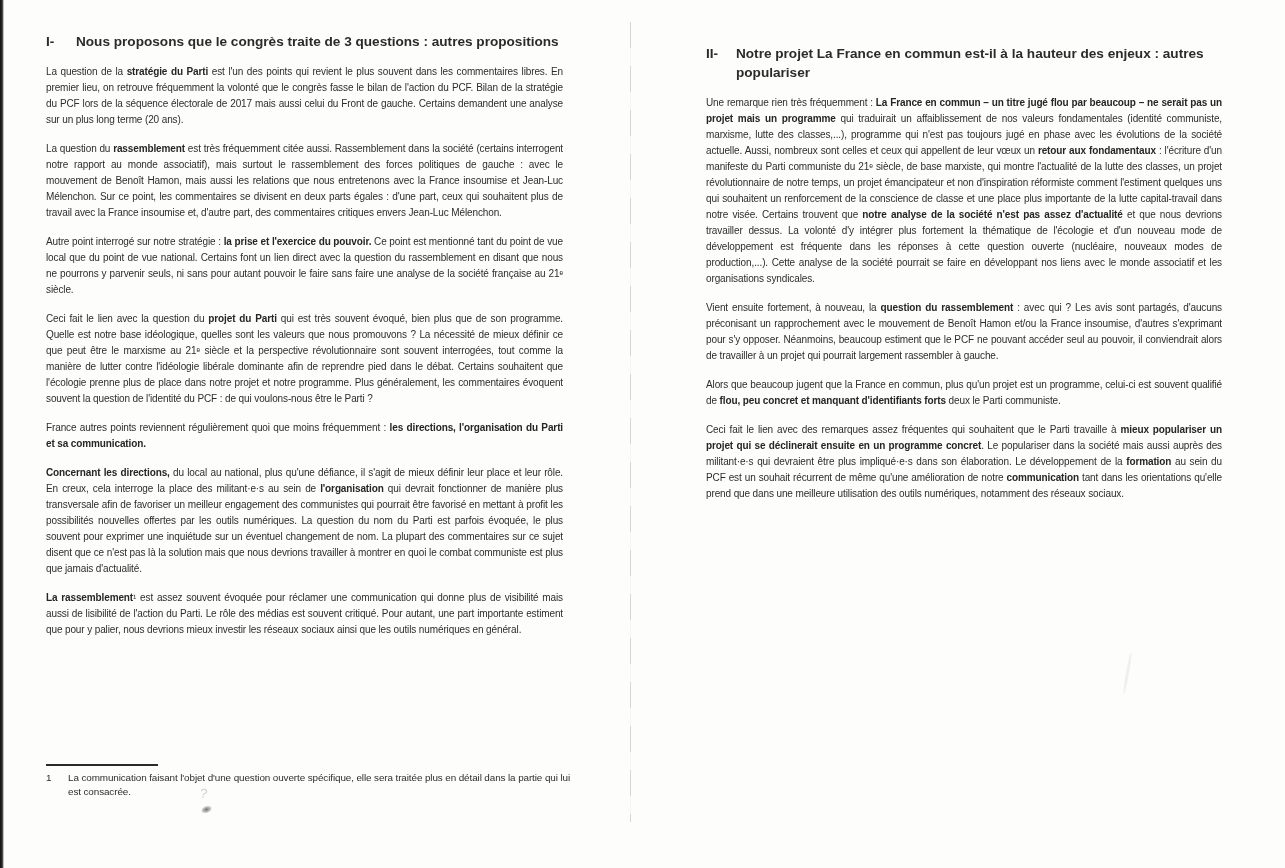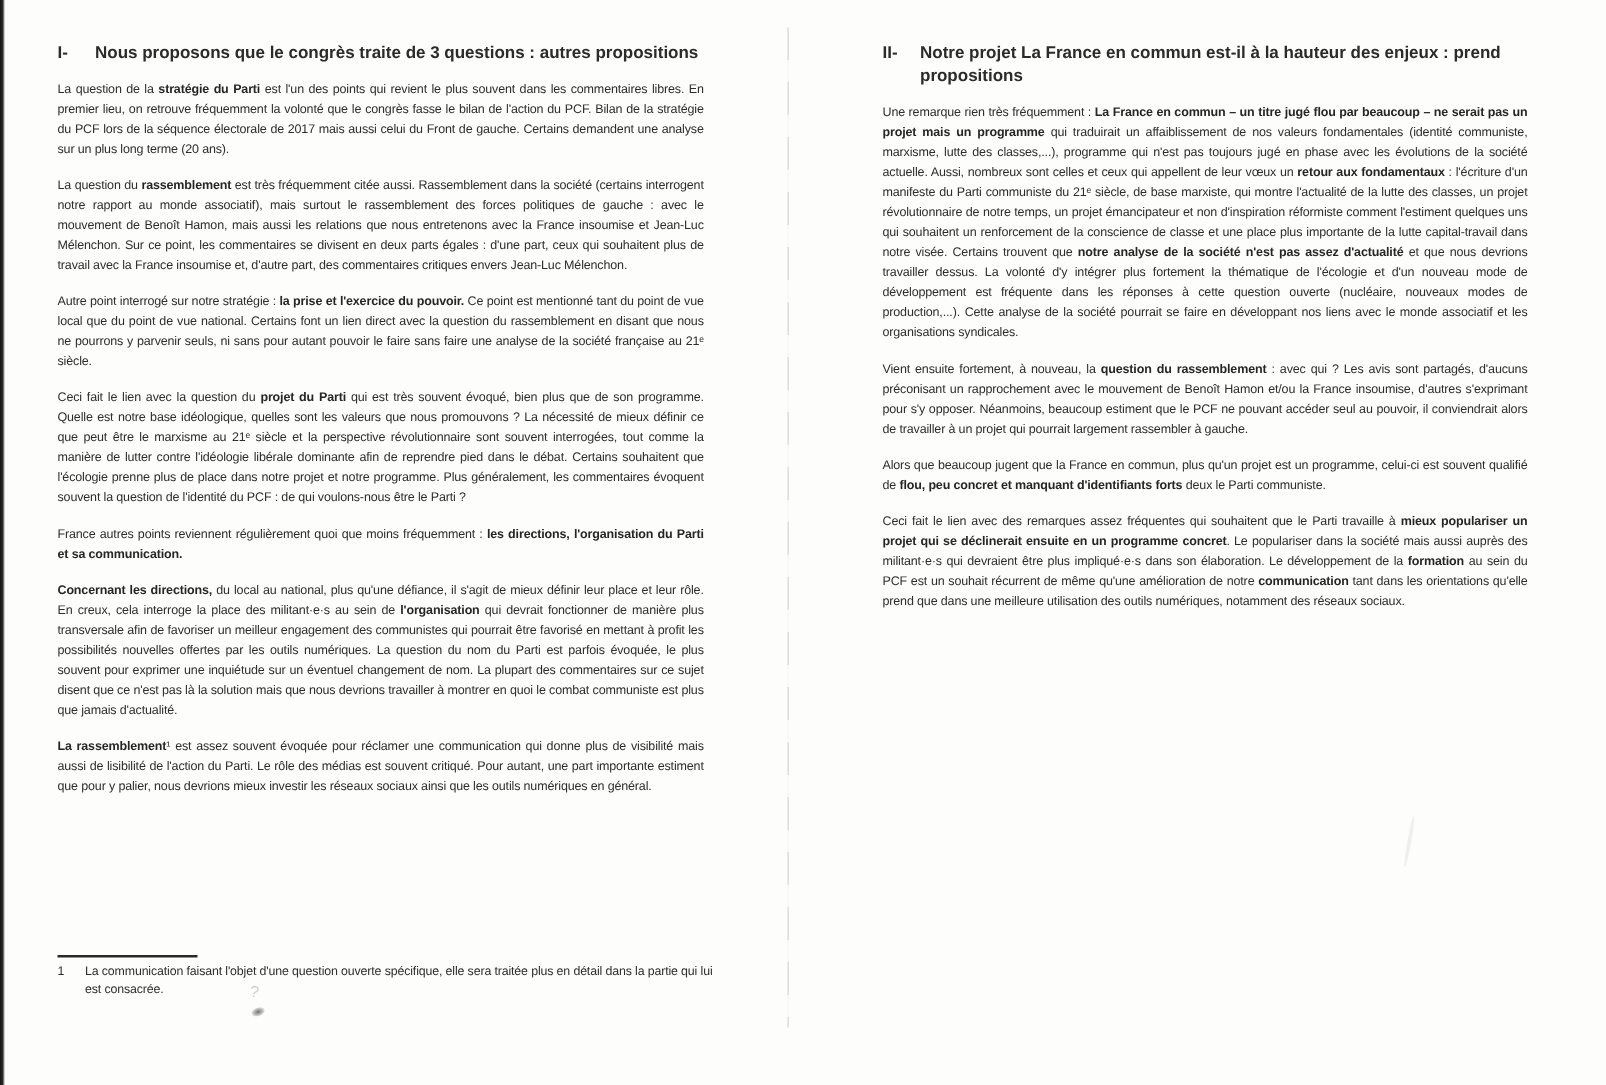--- a/index.html
+++ b/index.html
@@ -35,21 +35,21 @@
   }
   .smudge-right {
     position: absolute; left: 1126px; top: 652px; width: 3px; height: 42px;
     background: rgba(140,140,140,0.12);
     border-radius: 50%;
     transform: rotate(10deg);
   }
   
   .page { position: absolute; top: 28px; }
   .page-left  { left: 46px;  width: 517px; }
-  .page-right { left: 706px; width: 516px; }
+  .page-right { left: 706px; width: 516px; margin-top: 12px; }
   .heading {
     display: flex;
     font-weight: bold;
     font-size: 13.6px;
     line-height: 19px;
     color: #2b2b2b;
     margin: 4px 0 13px 0;
   }
   .hnum { flex: 0 0 30px; }
   .htext { flex: 1; }
@@ -100,19 +100,19 @@
   <div class="footnote-rule"></div>
   <div class="footnote">
     <span class="fn-marker">1</span>
     <span class="fn-text">La communication faisant l'objet d'une question ouverte spécifique, elle sera traitée plus en détail dans la partie qui lui est consacrée.</span>
   </div>
 </div>
 
 <div class="page page-right">
   <div class="heading">
     <span class="hnum">II-</span>
-    <span class="htext">Notre projet La France en commun est-il à la hauteur des enjeux  : prend propositions</span>
+    <span class="htext">Notre projet La France en commun est-il à la hauteur des enjeux  : autres populariser</span>
   </div>
   <p class="para"><span>Une remarque rien très fréquemment : </span><b>La France en commun – un titre jugé flou par beaucoup – ne serait pas un projet mais un programme</b><span> qui traduirait un affaiblissement de nos valeurs fondamentales (identité communiste, marxisme, lutte des classes,...), programme qui n'est pas toujours jugé en phase avec les évolutions de la société actuelle. Aussi, nombreux sont celles et ceux qui appellent de leur vœux un </span><b>retour aux fondamentaux</b><span> : l'écriture d'un manifeste du Parti communiste du 21ᵉ siècle, de base marxiste, qui montre l'actualité de la lutte des classes, un projet révolutionnaire de notre temps, un projet émancipateur et non d'inspiration réformiste comment l'estiment quelques uns qui souhaitent un renforcement de la conscience de classe et une place plus importante de la lutte capital-travail dans notre visée. Certains trouvent que </span><b>notre analyse de la société n'est pas assez d'actualité</b><span> et que nous devrions travailler dessus. La volonté d'y intégrer plus fortement la thématique de l'écologie et d'un nouveau mode de développement est fréquente dans les réponses à cette question ouverte (nucléaire, nouveaux modes de production,...). Cette analyse de la société pourrait se faire en développant nos liens avec le monde associatif et les organisations syndicales.</span></p>
   <p class="para"><span>Vient ensuite fortement, à nouveau, la </span><b>question du rassemblement</b><span> : avec qui ? Les avis sont partagés, d'aucuns préconisant un rapprochement avec le mouvement de Benoît Hamon et/ou la France insoumise, d'autres s'exprimant pour s'y opposer. Néanmoins, beaucoup estiment que le PCF ne pouvant accéder seul au pouvoir, il conviendrait alors de travailler à un projet qui pourrait largement rassembler à gauche.</span></p>
   <p class="para"><span>Alors que beaucoup jugent que la France en commun, plus qu'un projet est un programme, celui-ci est souvent qualifié de </span><b>flou, peu concret et manquant d'identifiants forts</b><span> deux le Parti communiste.</span></p>
   <p class="para"><span>Ceci fait le lien avec des remarques assez fréquentes qui souhaitent que le Parti travaille à </span><b>mieux populariser un projet qui se déclinerait ensuite en un programme concret</b><span>. Le populariser dans la société mais aussi auprès des militant·e·s qui devraient être plus impliqué·e·s dans son élaboration. Le développement de la </span><b>formation</b><span> au sein du PCF est un souhait récurrent de même qu'une amélioration de notre </span><b>communication</b><span> tant dans les orientations qu'elle prend que dans une meilleure utilisation des outils numériques, notamment des réseaux sociaux.</span></p>
 </div>
 
 </body></html>

